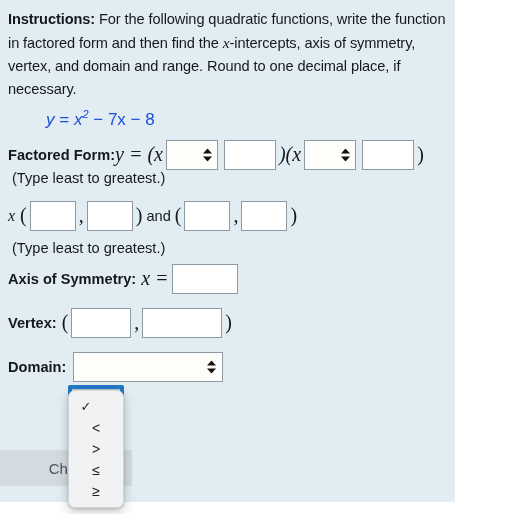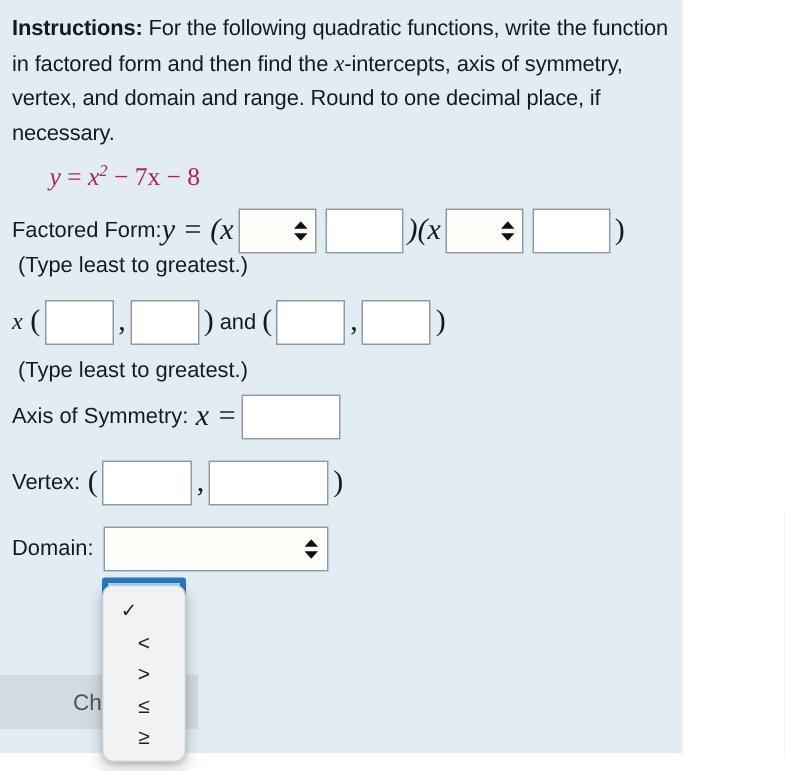--- a/index.html
+++ b/index.html
@@ -46,44 +46,44 @@
     font-family: "Liberation Serif", serif;
     font-style: italic;
     font-size: 15.5px;
   }
   .mathrm {
     font-family: "Liberation Serif", serif;
     font-style: normal;
     font-size: 15.5px;
   }
   .equation {
-    font-family: Liberation Serif, serif;
+    font-family: Liberation Sans, sans-serif;
     font-size: 17px;
-    color: #be185d;
-    margin: 7px 0 10px 25px;
+    color: #1d4ed8;
+    margin: 7px 0 10px 38px;
     white-space: nowrap;
   }
   .equation i { font-style: italic; }
   .equation sup {
     font-size: 11px;
     vertical-align: super;
     font-style: italic;
   }
 
   
   .row {
     display: flex;
     align-items: center;
     flex-wrap: wrap;
     font-size: 14.6px;
     color: #16191c;
     margin-bottom: 2px;
   }
   .row .label {
-    font-weight: normal;
+    font-weight: bold;
     font-size: 14.6px;
     white-space: nowrap;
   }
   .row .lit {
     font-family: "Liberation Serif", serif;
     font-size: 20px;
     white-space: pre;
   }
   .row .txt { white-space: pre; }
 

